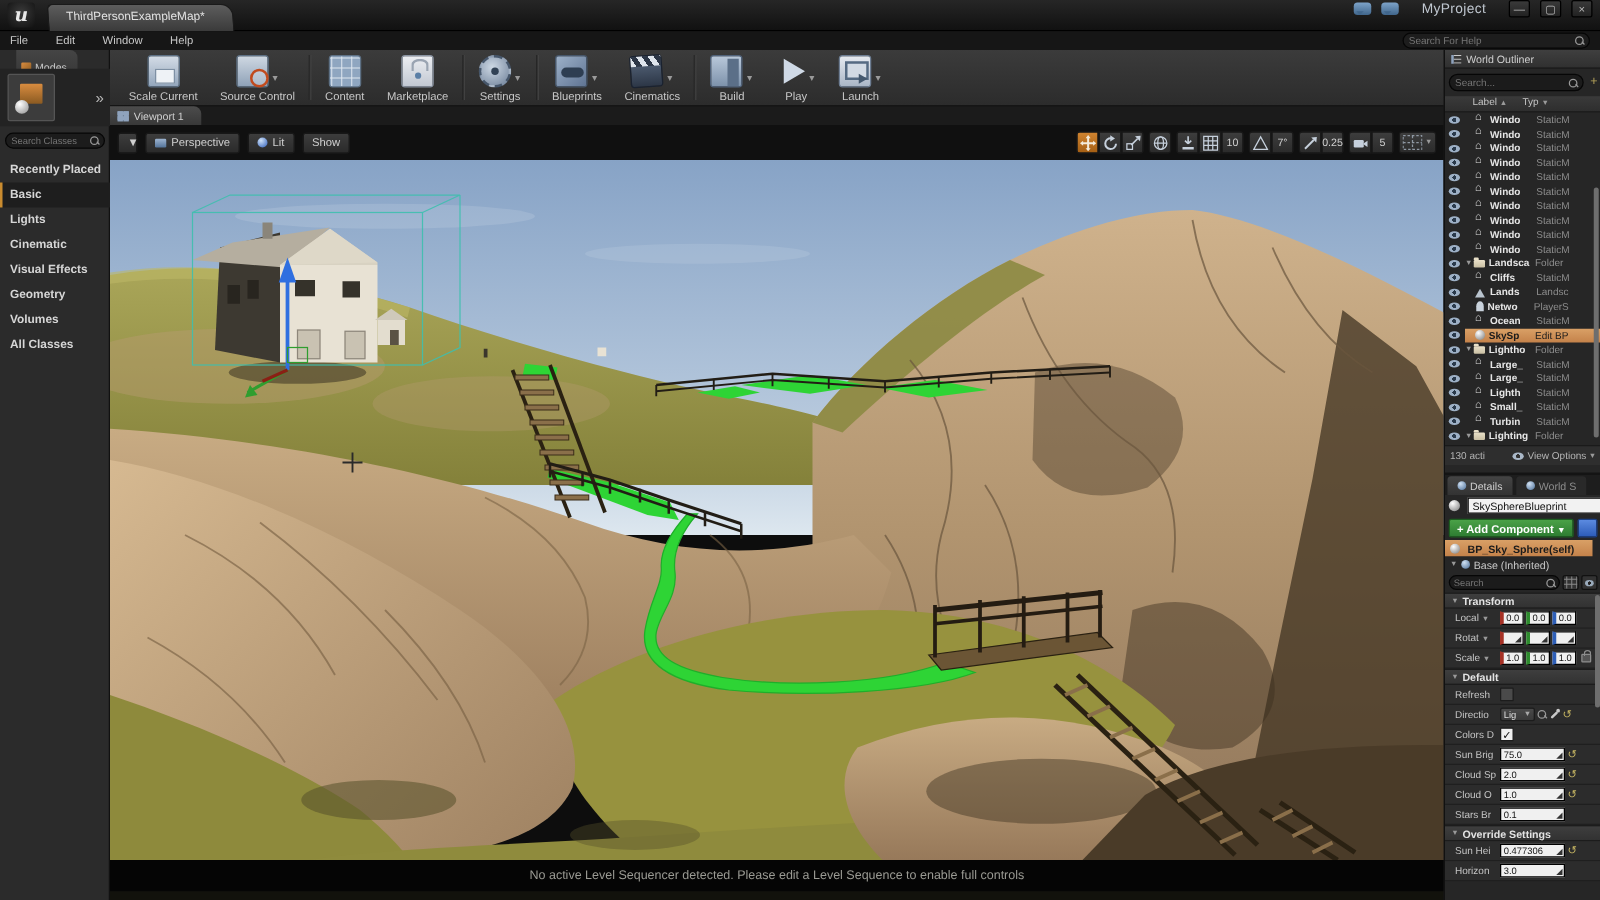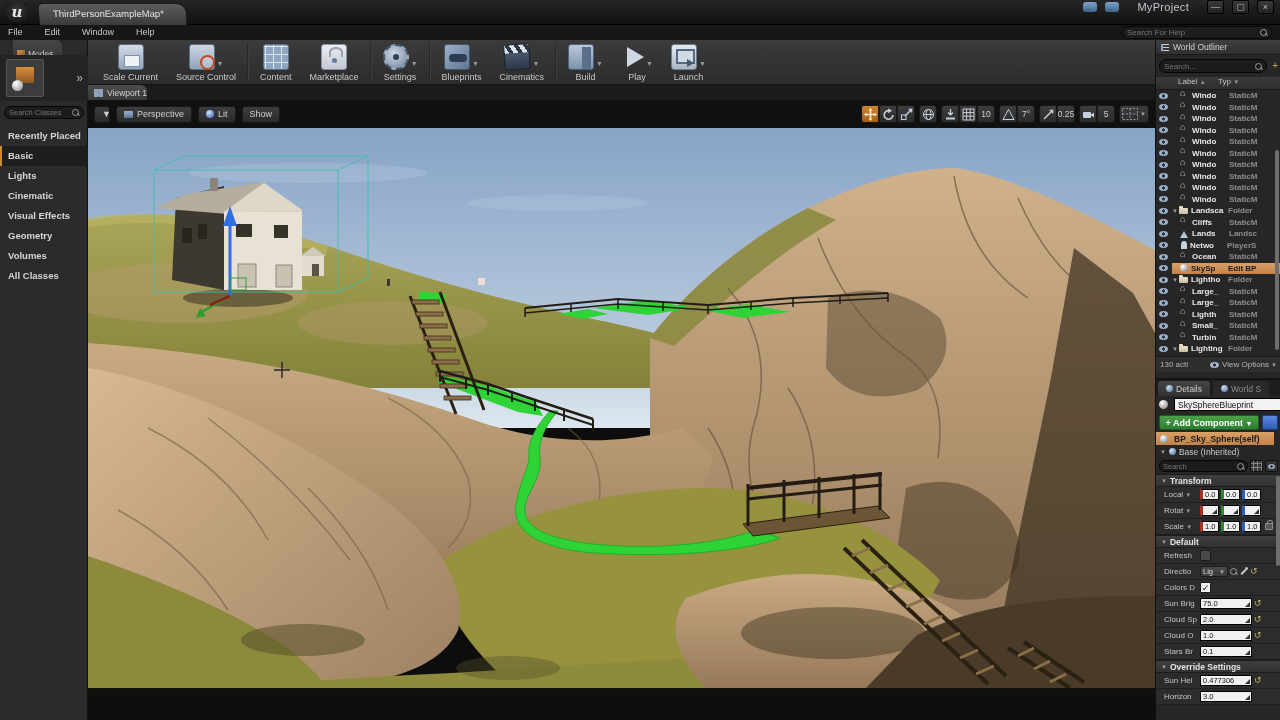--- a/index.html
+++ b/index.html
@@ -119,21 +119,21 @@
   .o-ind { width:8px; flex:none; }
   .o-arrow { flex:none; font-size:6px; color:#999; width:7px; }
   .ricon { flex:none; width:9px; height:8px; margin-right:3px; position:relative; }
   .ricon.actor::after { content:"⌂"; position:absolute; left:0; top:-4px; font-size:9px; color:#dcdcdc; }
   .ricon.folder { background:linear-gradient(#e9e0c8,#c9bfa3); border-radius:1px; margin-top:1px; height:6px; }
   .ricon.folder::before { content:""; position:absolute; left:0; top:-2px; width:4px; height:2px; background:#e9e0c8; border-radius:1px 1px 0 0; }
   .ricon.sphere { border-radius:50%; width:8px; background:radial-gradient(circle at 35% 30%,#fff,#777); }
   .ricon.landscape::after { content:""; position:absolute; left:0; bottom:0; border-left:4px solid transparent; border-right:4px solid transparent; border-bottom:7px solid #b9c4ce; }
   .ricon.player { border-radius:50% 50% 0 0; background:#c9d2dc; width:6px; margin-left:1px; }
   .o-label { font-weight:bold; color:#e6e6e6; width:37px; flex:none; overflow:hidden; white-space:nowrap; }
-  .o-type { color:#8d8d8d; overflow:hidden; white-space:nowrap; flex:1;font-weight:bold; }
+  .o-type { color:#8d8d8d; overflow:hidden; white-space:nowrap; flex:1; }
   .outl-scroll { position:absolute; right:1px; top:110px; width:4px; height:200px; background:#6e6e6e; border-radius:2px; }
   .outl-foot { position:absolute; left:0; top:316px; width:125px; height:16px; background:#2e2e2e; border-top:1px solid #1a1a1a;
     display:flex; align-items:center; font-size:8px; color:#b5b5b5; padding:0 4px; }
   .vo-eye { width:9px; height:6px; border-radius:50%; background:radial-gradient(circle,#333 0 30%,#aab8c8 31%); margin:0 3px 0 auto; }
   
   .details { position:absolute; left:0; top:338px; width:125px; height:342px; background:#262626; border-top:2px solid #141414; }
   .det-tabs { height:16px; display:flex; background:#1d1d1d; }
   .det-tab { flex:none; padding:0 8px; display:flex; align-items:center; gap:3px; font-size:8.5px; color:#cfcfcf;
     background:linear-gradient(#444,#333); border-radius:3px 3px 0 0; margin:1px 1px 0 2px; }
   .det-tab.inactive { background:#292929; color:#8d8d8d;align-items:center; }
@@ -177,21 +177,21 @@
     font-size:7.5px; color:#ddd; display:flex; align-items:center; padding:0 2px; gap:1px; }
   .objpicker .caret { font-size:6px; color:#aaa; margin-left:auto; }
   .dropper { width:9px; height:9px; position:relative; }
   .dropper::after { content:""; position:absolute; left:1px; top:4px; width:7px; height:2px; background:#c9c9c9; transform:rotate(-45deg); border-radius:1px; }
   .dropper::before { content:""; position:absolute; right:0; top:0; width:3px; height:3px; background:#c9c9c9; border-radius:50%; }
   .reset { font-size:9px; color:#c0b060; line-height:9px; }
   .det-scroll { position:absolute; right:1px; top:96px; width:4px; height:90px; background:#6e6e6e; border-radius:2px; }
   
   .viewport { position:absolute; left:88px; top:85px; width:1067px; height:635px; background:#0d0d0d; }
   .vp-tabstrip { height:15px; background:#1b1b1b; display:flex; }
-  .vp-tab { height:16px; padding:0 0 0 6px; background:linear-gradient(#4c4c4c,#373737); border-radius:0 6px 0 0;
+  .vp-tab { height:16px; padding:0 14px 0 6px; background:linear-gradient(#4c4c4c,#373737); border-radius:0 6px 0 0;
     font-size:8.5px; color:#d0d0d0; display:flex; align-items:center; gap:4px;text-align:center; }
   .vp-tab .ticon { width:9px; height:8px; background-image:linear-gradient(#8fa3bd 3px,transparent 3px),linear-gradient(90deg,#8fa3bd 4px,transparent 4px);
     background-size:9px 4px,5px 8px; background-color:#5d7084; }
   .vp-toolbar { height:28px; background:#101010; display:flex; align-items:center; padding:0 6px; position:relative; }
   .vp-btn { height:17px; background:linear-gradient(#3d3d3d,#2a2a2a); border:1px solid #191919; border-radius:3px;
     font-size:9px; color:#cfcfcf; display:flex; align-items:center; padding:0 7px; margin-right:6px; gap:4px; }
   .vp-btn .cam-dot { width:9px; height:7px; background:linear-gradient(#9db4d0,#54749a); border-radius:1px; }
   .vp-btn .lit-dot { width:8px; height:8px; border-radius:50%; background:radial-gradient(circle at 35% 30%,#cfe2f8,#2d5cb8); }
   .vp-caret-btn { width:16px; }
   .vp-tools { position:absolute; right:6px; top:5px; display:flex; align-items:center; gap:4px; }
@@ -688,20 +688,23 @@
 
         <rect x="390" y="150" width="7" height="7" fill="#e8e2d4"></rect>
         <rect x="299" y="151" width="3" height="7" fill="#3a362c"></rect>
 
         <g stroke="#2a2a2a" stroke-width="1.5">
           <path d="M186,242 H202 M194,234 V250"></path>
         </g>
       </svg>
     </div>
 
+    <div class="vp-status">
+      <span>No active Level Sequencer detected. Please edit a Level Sequence to enable full controls</span>
+    </div>
     <div class="vp-bottom"></div>
   </div>
 
   <div class="rightpanel">
     <div class="outliner-tab">
       <span class="list-ico"></span>
       <span>World Outliner</span>
     </div>
     <div class="outl-search">
       <input placeholder="Search..." style="">

